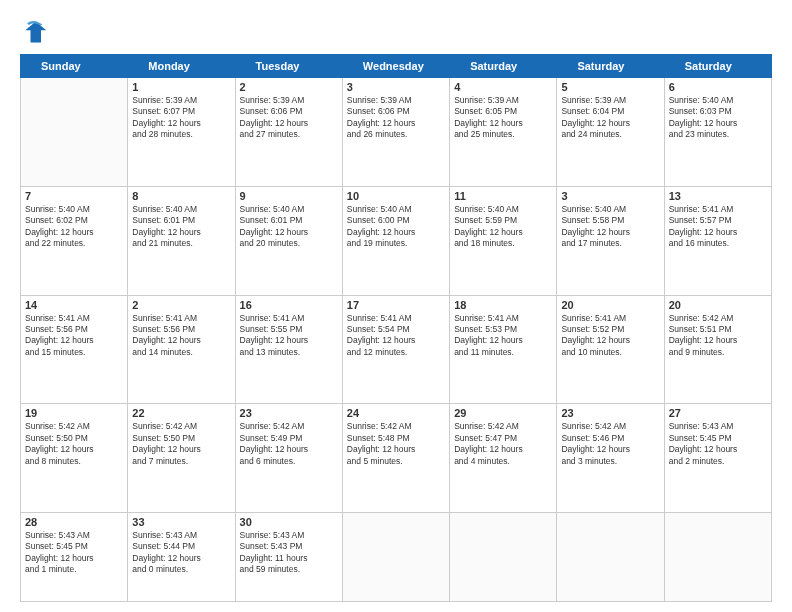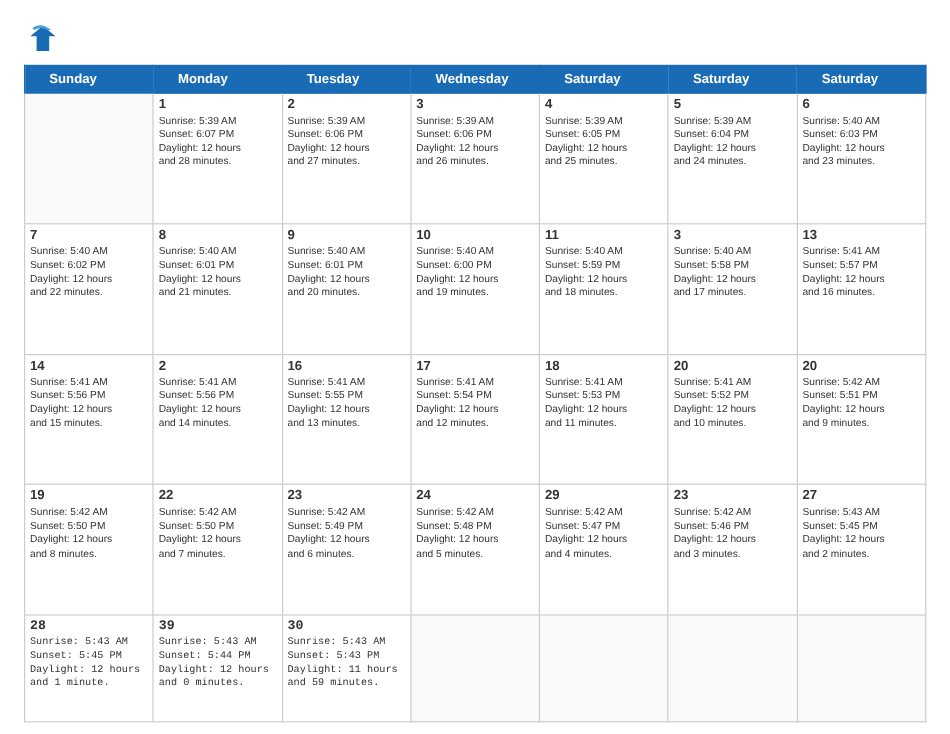--- a/index.html
+++ b/index.html
@@ -88,21 +88,20 @@
       font-size: 8.5px;
       color: #333;
       line-height: 1.35;
     }
     .empty-cell {
       border: 1px solid #ccc;
       background: #fafafa;
     }
     .last-row td {
       height: 72px;
-      font-family: Liberation Mono, monospace;
     }
   </style>
 </head>
 <body>
 
 <div class="page">
   <div class="header">
     <div class="logo">
       <svg class="logo-icon" viewBox="0 0 32 32">
         <rect width="32" height="32" fill="white"></rect>
@@ -250,21 +249,21 @@
             <span class="day-num">27</span>
             <div class="day-info">Sunrise: 5:43 AM<br>Sunset: 5:45 PM<br>Daylight: 12 hours<br>and 2 minutes.</div>
           </td>
         </tr>
         <tr class="last-row">
           <td>
             <span class="day-num">28</span>
             <div class="day-info">Sunrise: 5:43 AM<br>Sunset: 5:45 PM<br>Daylight: 12 hours<br>and 1 minute.</div>
           </td>
           <td>
-            <span class="day-num">39</span>
+            <span class="day-num">33</span>
             <div class="day-info">Sunrise: 5:43 AM<br>Sunset: 5:44 PM<br>Daylight: 12 hours<br>and 0 minutes.</div>
           </td>
           <td>
             <span class="day-num">30</span>
             <div class="day-info">Sunrise: 5:43 AM<br>Sunset: 5:43 PM<br>Daylight: 11 hours<br>and 59 minutes.</div>
           </td>
           <td class="empty-cell"></td>
           <td class="empty-cell"></td>
           <td class="empty-cell"></td>
           <td class="empty-cell"></td>

